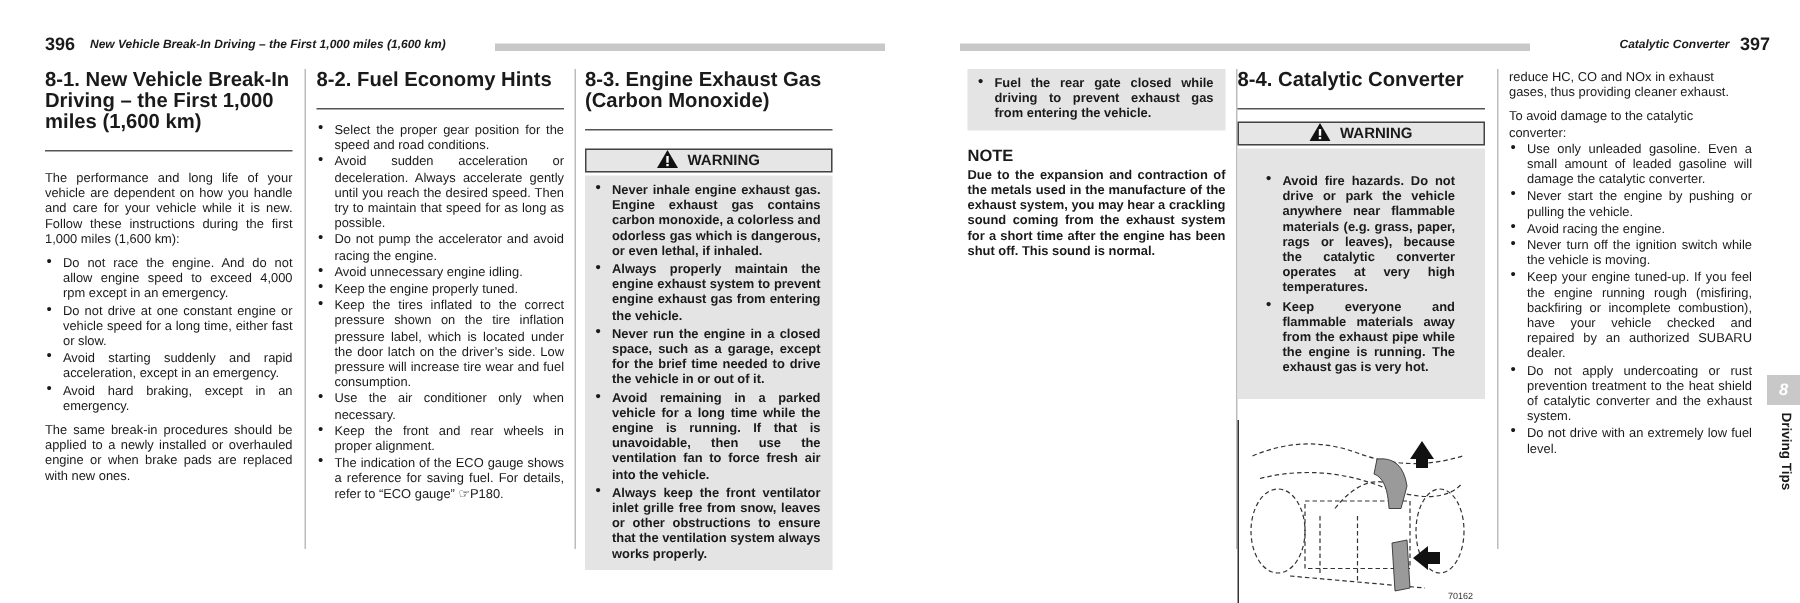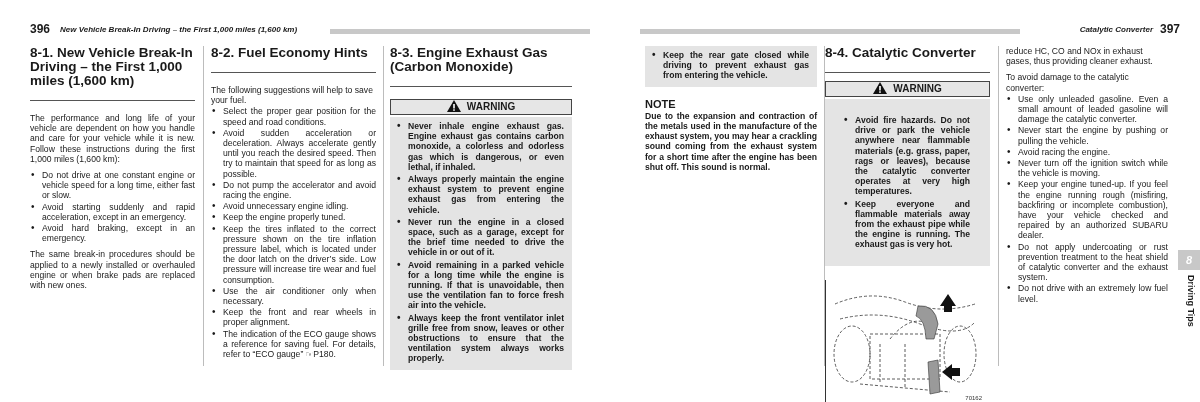--- a/index.html
+++ b/index.html
@@ -47,46 +47,46 @@
   <div class="hdr">
     <span class="pnum">396</span>
     <span class="htitle">New Vehicle Break-In Driving – the First 1,000 miles (1,600 km)</span>
     <div class="hdr-bar"></div>
   </div>
 
   <div class="col" style="left:30px;width:165px;">
     <h2>8-1. New Vehicle Break-In Driving – the First 1,000 miles (1,600 km)</h2>
     <p style="margin-top:12px;">The performance and long life of your vehicle are dependent on how you handle and care for your vehicle while it is new. Follow these instructions during the first 1,000 miles (1,600 km):</p>
     <ul>
+      <li>Do not race the engine. And do not allow engine speed to exceed 4,000 rpm except in an emergency.</li>
       <li>Do not drive at one constant engine or vehicle speed for a long time, either fast or slow.</li>
       <li>Avoid starting suddenly and rapid acceleration, except in an emergency.</li>
       <li>Avoid hard braking, except in an emergency.</li>
     </ul>
     <p>The same break-in procedures should be applied to a newly installed or overhauled engine or when brake pads are replaced with new ones.</p>
   </div>
   <div class="vline" style="left:203px;top:46px;height:320px;"></div>
 
   <div class="col" style="left:211px;width:165px;">
     <h2>8-2. Fuel Economy Hints</h2>
-    <p style="margin-top:12px;margin-bottom:1px;text-align:left;">The following suggestions will help to save your fuel.</p>
     <ul>
       <li>Select the proper gear position for the speed and road conditions.</li>
       <li>Avoid sudden acceleration or deceleration. Always accelerate gently until you reach the desired speed. Then try to maintain that speed for as long as possible.</li>
       <li>Do not pump the accelerator and avoid racing the engine.</li>
       <li>Avoid unnecessary engine idling.</li>
       <li>Keep the engine properly tuned.</li>
       <li>Keep the tires inflated to the correct pressure shown on the tire inflation pressure label, which is located under the door latch on the driver’s side. Low pressure will increase tire wear and fuel consumption.</li>
       <li>Use the air conditioner only when necessary.</li>
       <li>Keep the front and rear wheels in proper alignment.</li>
       <li>The indication of the ECO gauge shows a reference for saving fuel. For details, refer to “ECO gauge” ☞P180.</li>
     </ul>
   </div>
   <div class="vline" style="left:383px;top:46px;height:320px;"></div>
 
-  <div class="col" style="left:390px;width:182px;">
+  <div class="col" style="left:390px;width:165px;">
     <h2>8-3. Engine Exhaust Gas (Carbon Monoxide)</h2>
     <div class="warn-head" style="margin-top:12px;">
       <span class="tri">
         <svg width="14" height="12" viewBox="0 0 14 12">
             <polygon points="7,0 14,12 0,12" fill="#111"></polygon>
             <rect x="6.2" y="4" width="1.6" height="4.5" fill="#fff"></rect>
             <rect x="6.2" y="9.3" width="1.6" height="1.5" fill="#fff"></rect>
           </svg>
       </span><span>WARNING</span>
     </div>
@@ -105,21 +105,21 @@
 <div class="page" id="page-right">
   <div class="hdr">
     <div class="hdr-bar"></div>
     <span class="htitle">Catalytic Converter</span>
     <span class="pnum">397</span>
   </div>
 
   <div class="col" style="left:35px;width:172px;">
     <div class="warn-body">
       <ul style="margin:0;">
-        <li>Keep the rear gate closed while driving to prevent exhaust gas from entering the vehicle.</li>
+        <li>Fuel the rear gate closed while driving to prevent exhaust gas from entering the vehicle.</li>
       </ul>
     </div>
     <div style="margin-top:12px;">
       <div class="note-title">NOTE</div>
       <div class="note-body">Due to the expansion and contraction of the metals used in the manufacture of the exhaust system, you may hear a crackling sound coming from the exhaust system for a short time after the engine has been shut off. This sound is normal.</div>
     </div>
   </div>
   <div class="vline" style="left:214px;top:46px;height:320px;"></div>
 
   <div class="col" style="left:215px;width:165px;">

